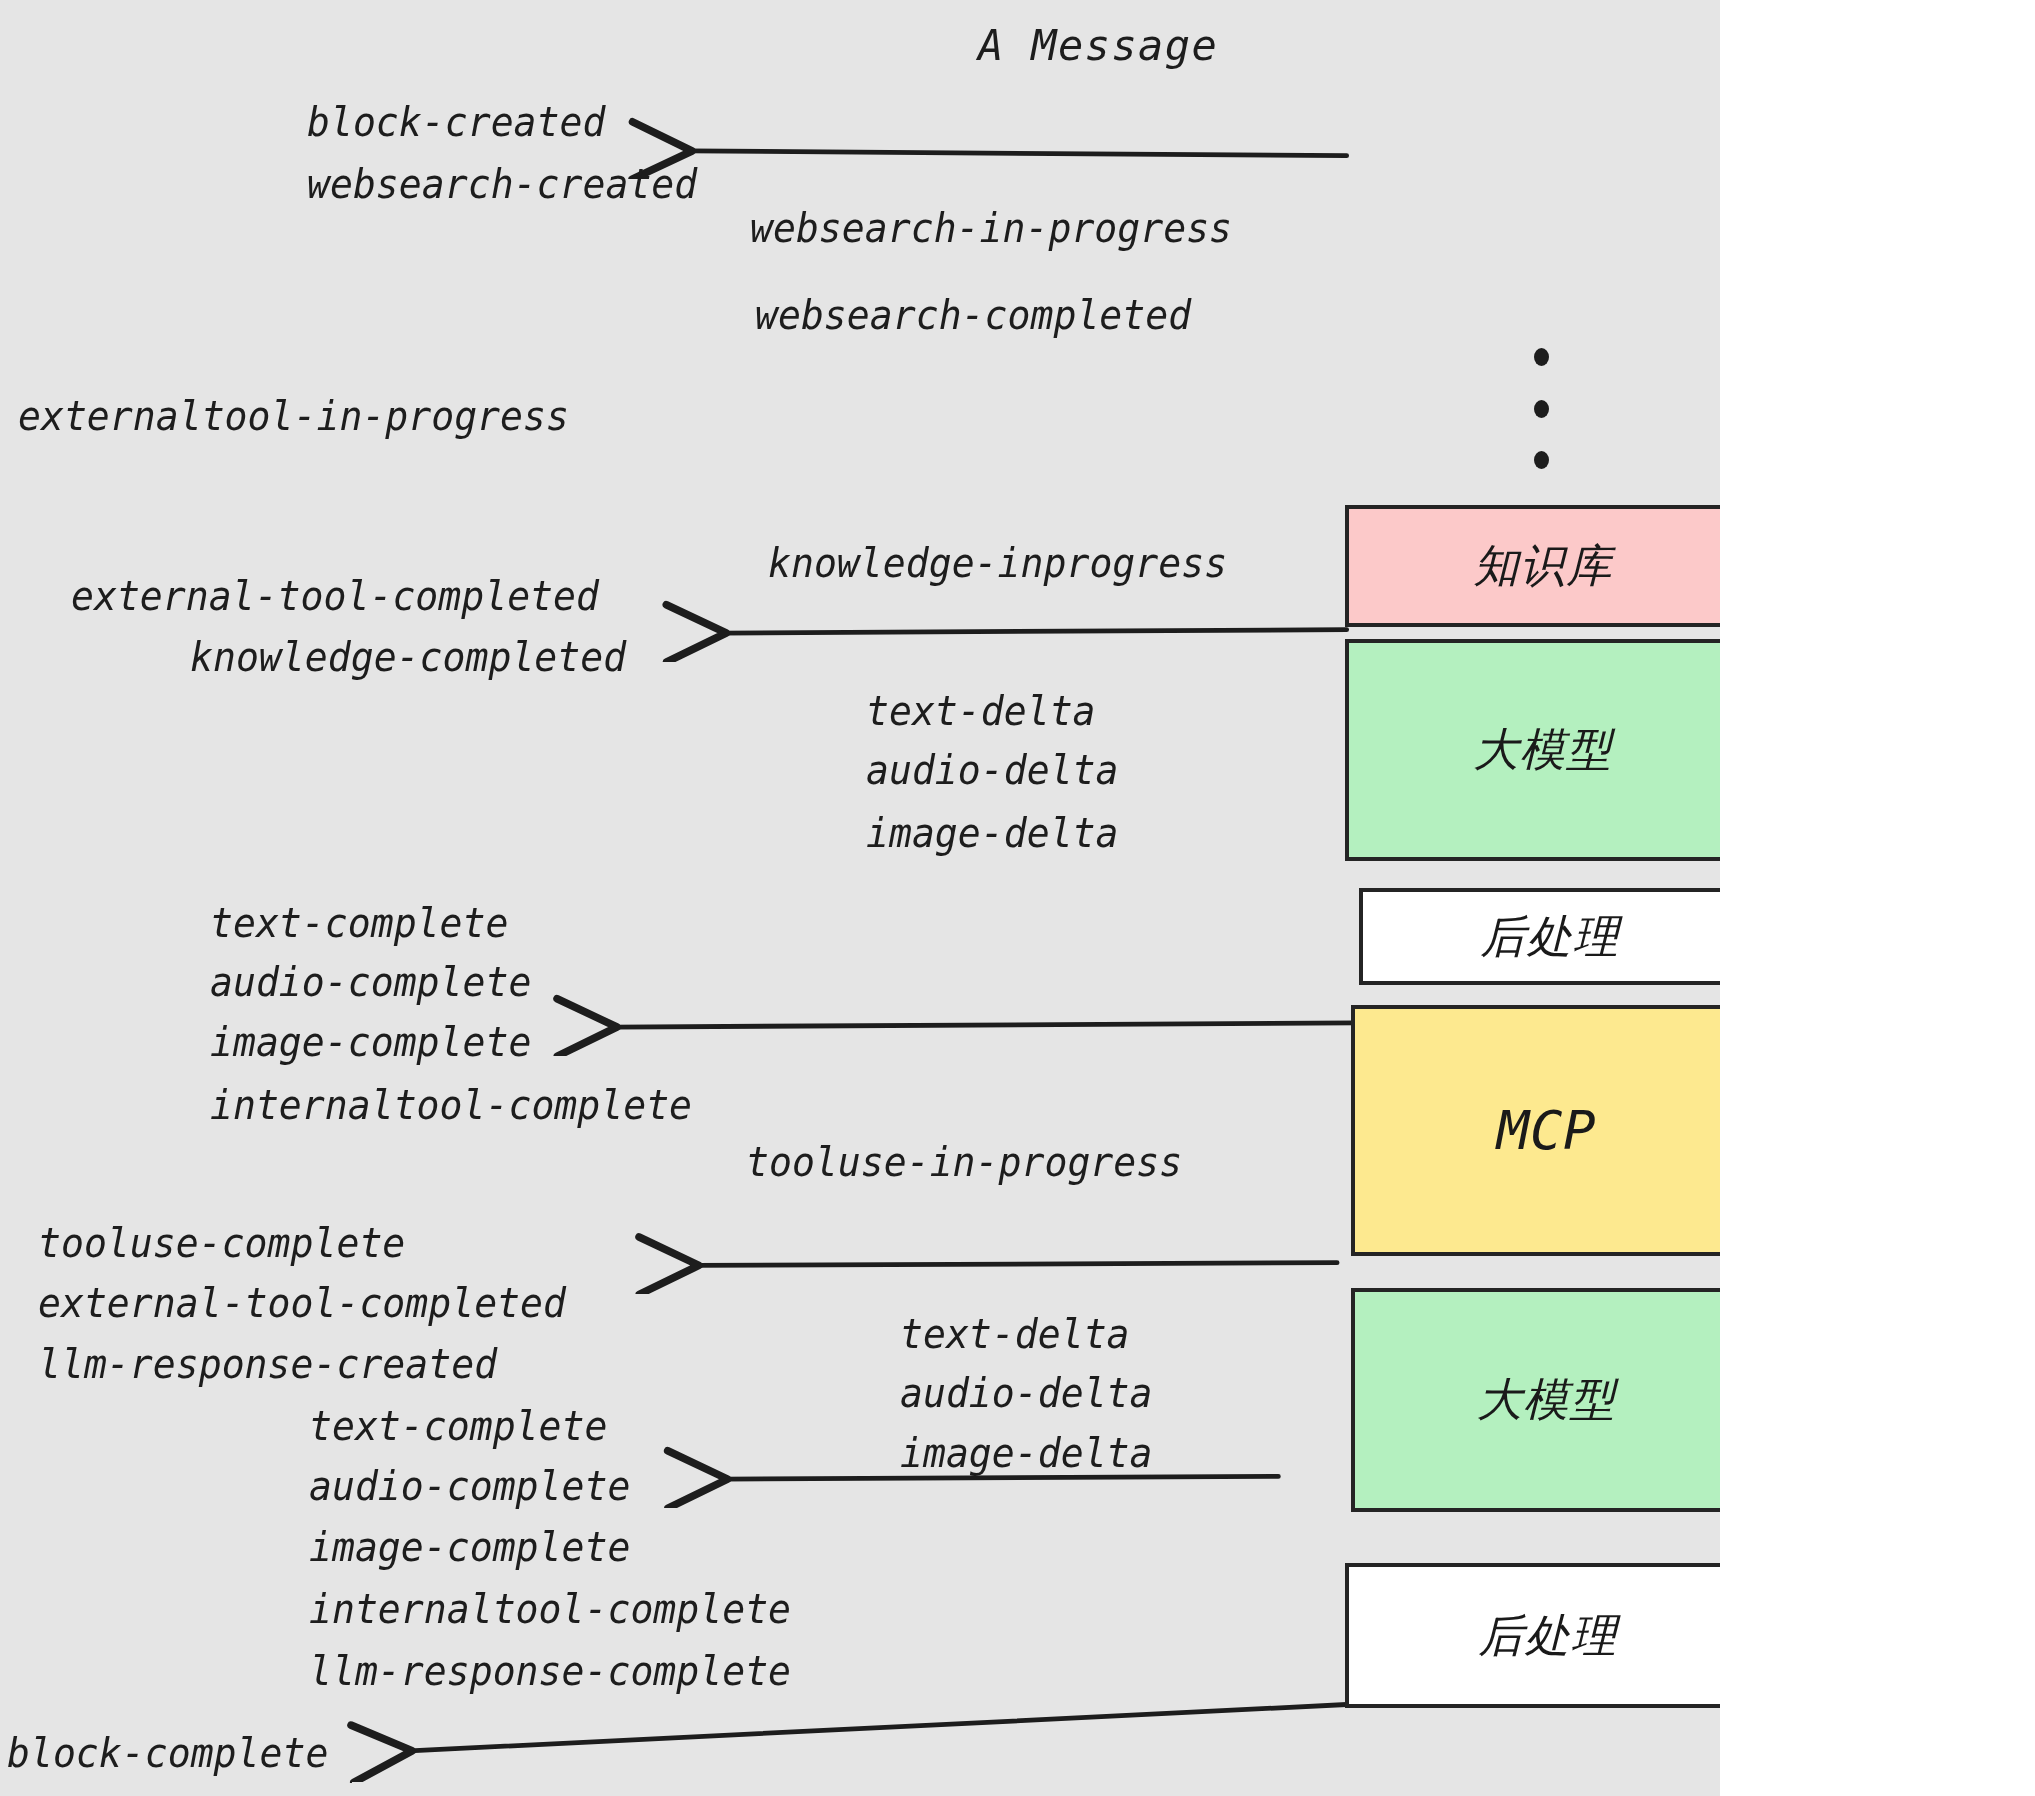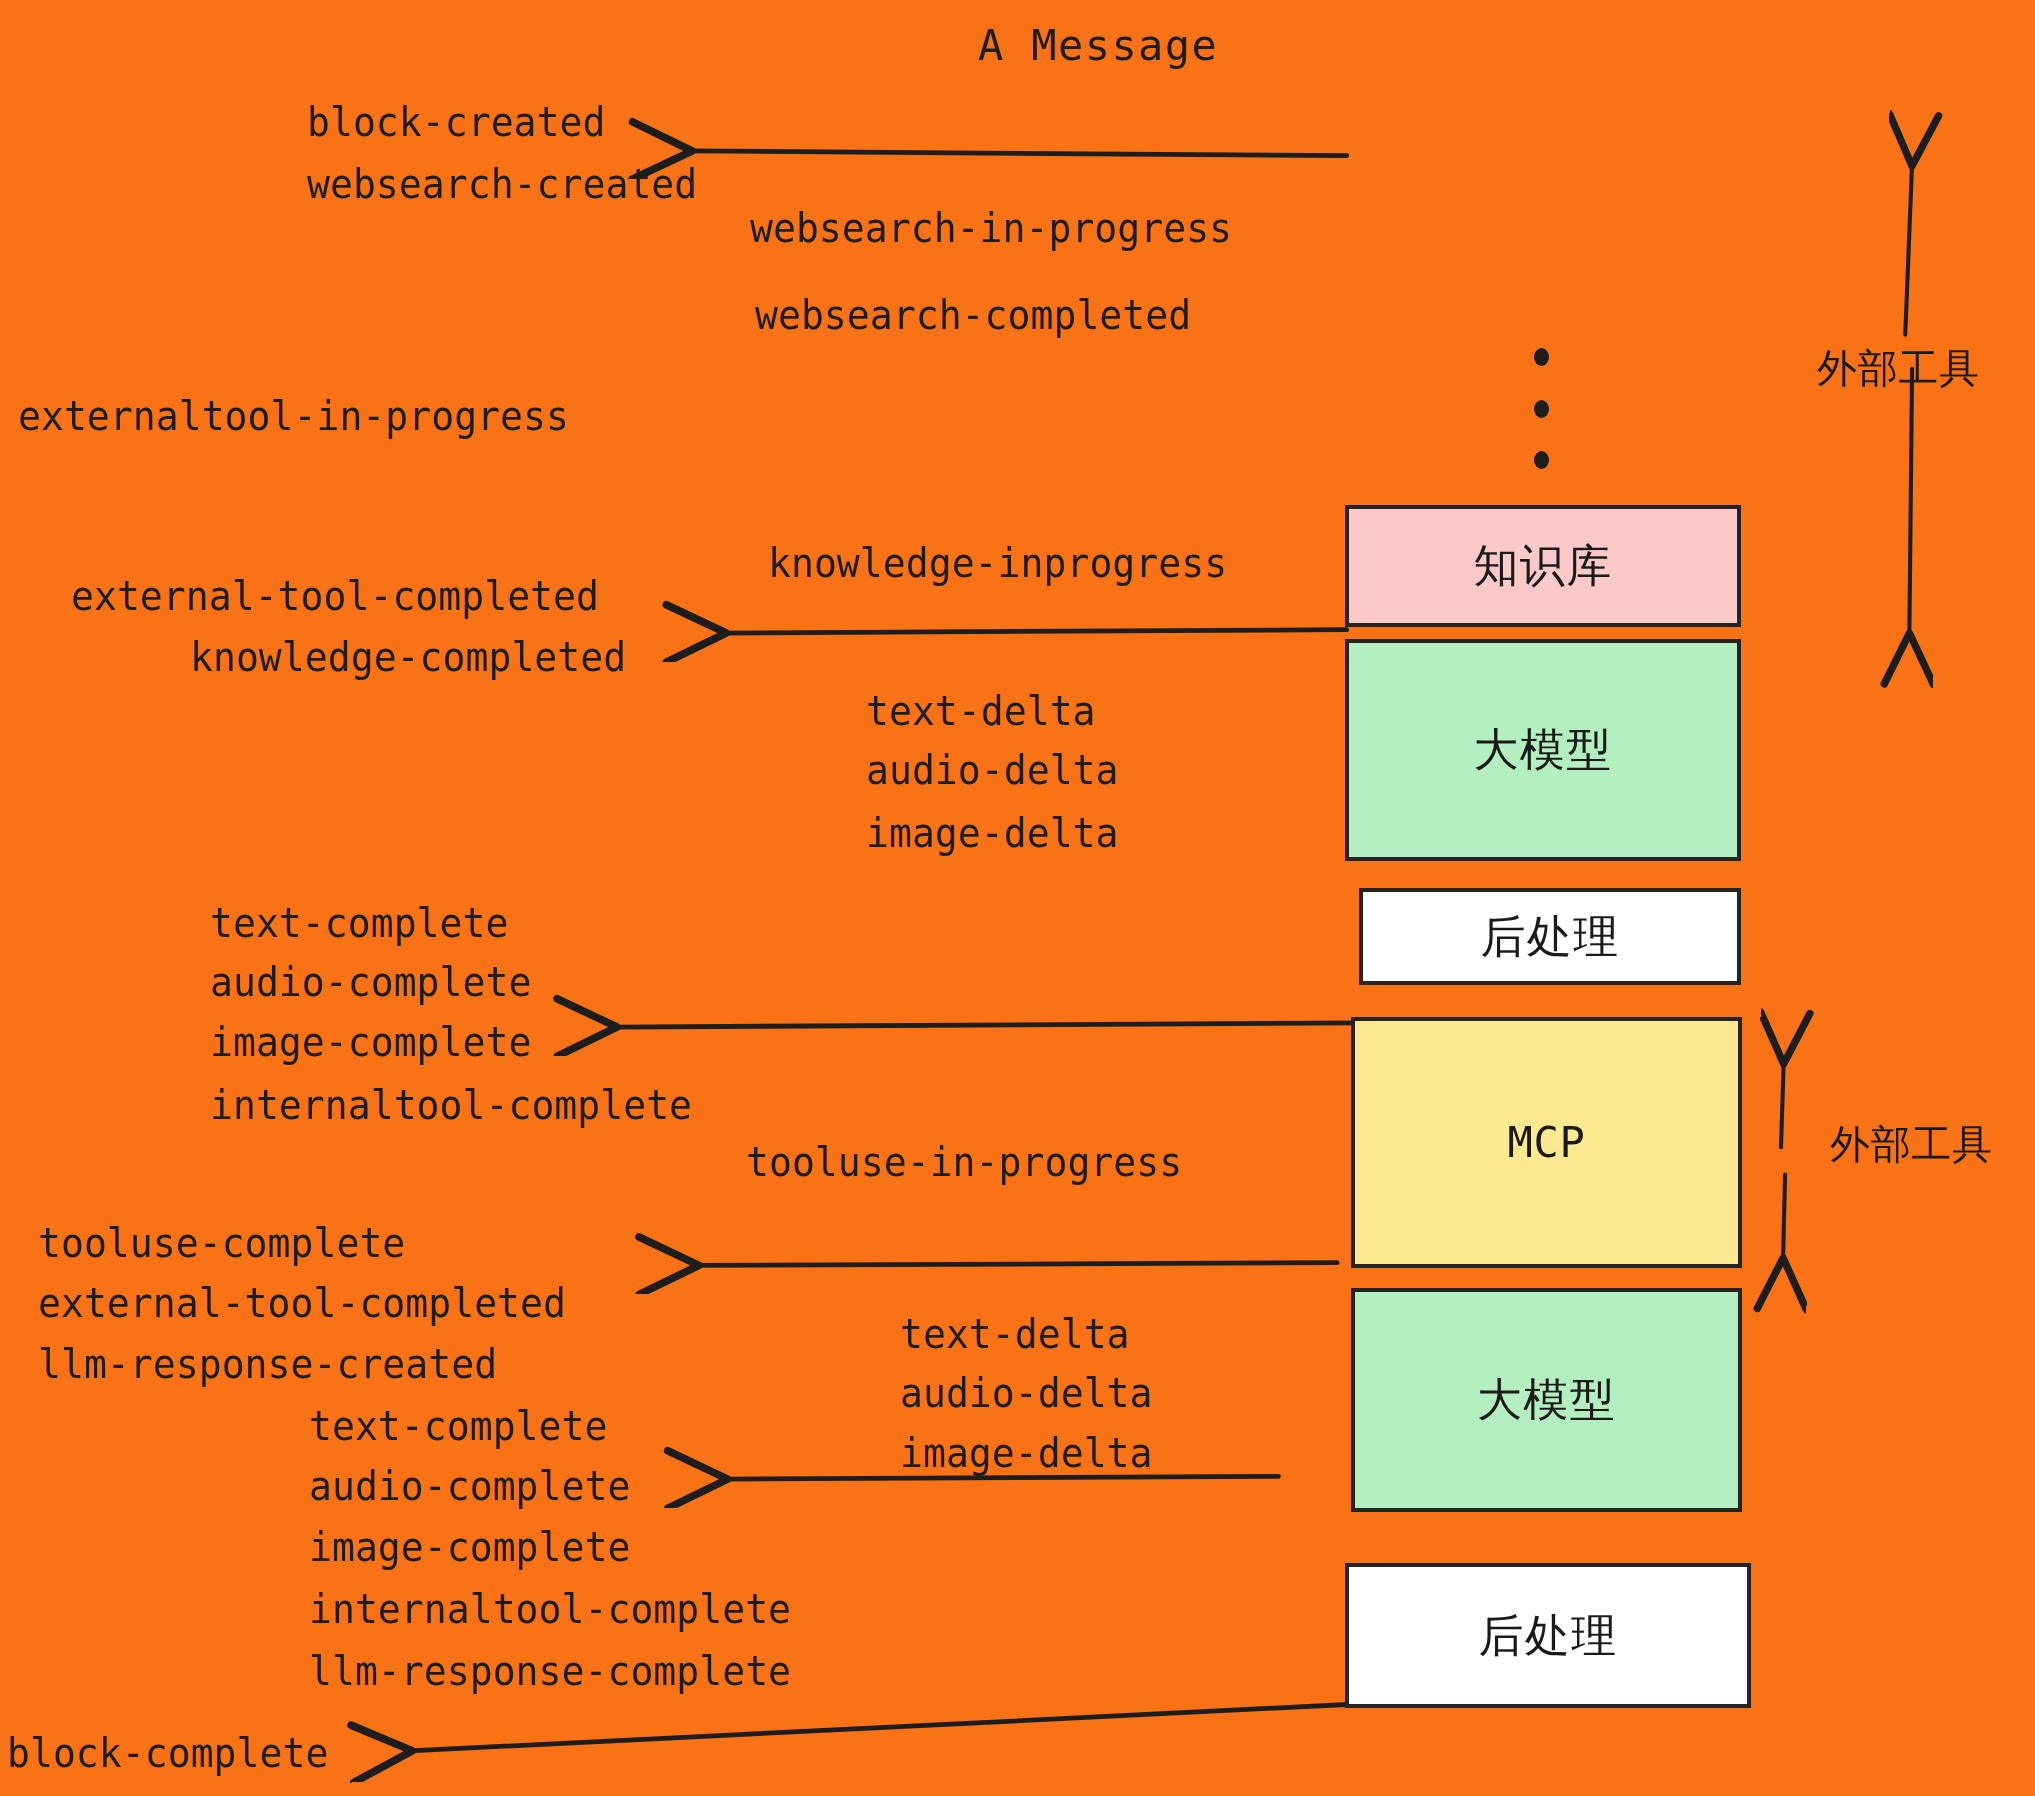--- a/index.html
+++ b/index.html
@@ -6,24 +6,25 @@
   html, body {
     margin: 0;
     padding: 0;
     background: #ffffff;
   }
   body {
     font-family: "DejaVu Sans", sans-serif;
   }
   #canvas {
     position: relative;
-    width: 2035px;
+    width: 1720px;
     height: 1796px;
-    background: #f97316;
+    background: #e5e5e5;
     overflow: hidden;
+    font-style: italic;
   }
   svg.layer {
     position: absolute;
     top: 0;
     left: 0;
     width: 2035px;
     height: 1796px;
     pointer-events: none;
   }
   .evt {
@@ -52,23 +53,22 @@
     display: flex;
     align-items: center;
     justify-content: center;
     font-family: "DejaVu Sans", "Liberation Sans", sans-serif;
     font-size: 45px;
     color: #1a1a1a;
     letter-spacing: 1.4px;
   }
   .node.mcp-label {
     font-family: "DejaVu Sans Mono", "Liberation Mono", monospace;
-    font-size: 42px;
+    font-size: 54px;
     letter-spacing: 0.7px;
-    margin-top: 12px;
   }
   .side-label {
     position: absolute;
     font-family: "DejaVu Sans", "Liberation Sans", sans-serif;
     font-size: 40px;
     color: #1a1a1a;
     white-space: pre;
     letter-spacing: 0.7px;
   }
   .dot {

